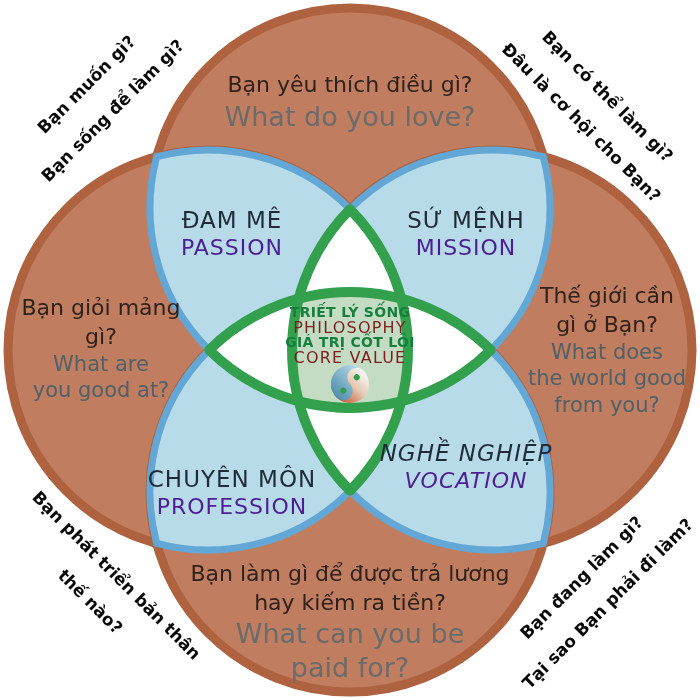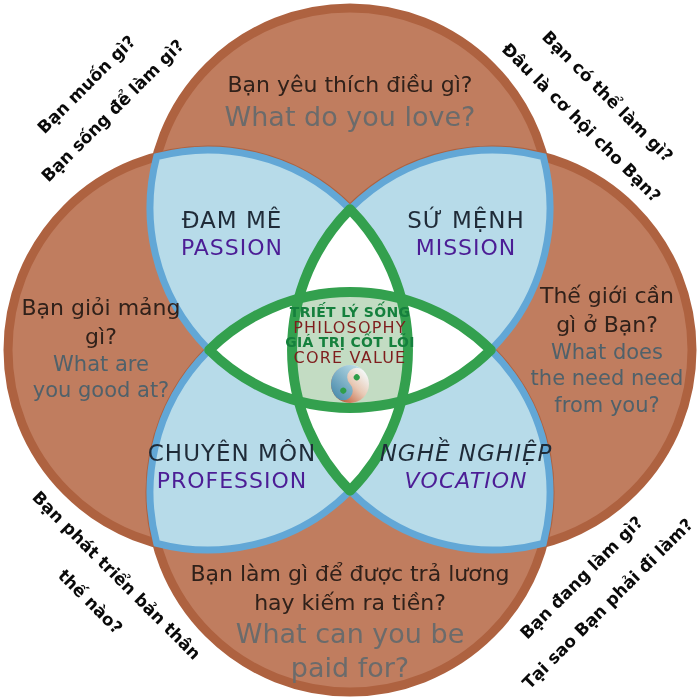--- a/index.html
+++ b/index.html
@@ -78,21 +78,21 @@
     <div class="q-vi">Bạn giỏi mảng</div>
     <div class="q-vi">gì?</div>
     <div class="q-en-dark">What are</div>
     <div class="q-en-dark">you good at?</div>
   </div>
 
   <div class="txt" style="left:607px;top:350px;">
     <div class="q-vi">Thế giới cần</div>
     <div class="q-vi">gì ở Bạn?</div>
     <div class="q-en-dark">What does</div>
-    <div class="q-en-dark">the need need</div>
+    <div class="q-en-dark">the world good</div>
     <div class="q-en-dark">from you?</div>
   </div>
 
   <div class="txt" style="left:350px;top:622px;">
     <div class="q-vi">Bạn làm gì để được trả lương</div>
     <div class="q-vi">hay kiếm ra tiền?</div>
     <div class="q-en">What can you be</div>
     <div class="q-en">paid for?</div>
   </div>
 
@@ -119,21 +119,21 @@
   <div class="txt" style="left:232px;top:234px;">
     <div class="quad-vi">ĐAM MÊ</div>
     <div class="quad-en">PASSION</div>
   </div>
 
   <div class="txt" style="left:466px;top:234px;">
     <div class="quad-vi">SỨ MỆNH</div>
     <div class="quad-en">MISSION</div>
   </div>
 
-  <div class="txt" style="left:232px;top:467px;">
+  <div class="txt" style="left:232px;top:493px;">
     <div class="quad-vi">CHUYÊN MÔN</div>
     <div class="quad-en">PROFESSION</div>
   </div>
 
   <div class="txt" style="left:466px;top:467px;font-style:italic;">
     <div class="quad-vi">NGHỀ NGHIỆP</div>
     <div class="quad-en">VOCATION</div>
   </div>
 
   <div class="txt" style="left:350px;top:335px;">

